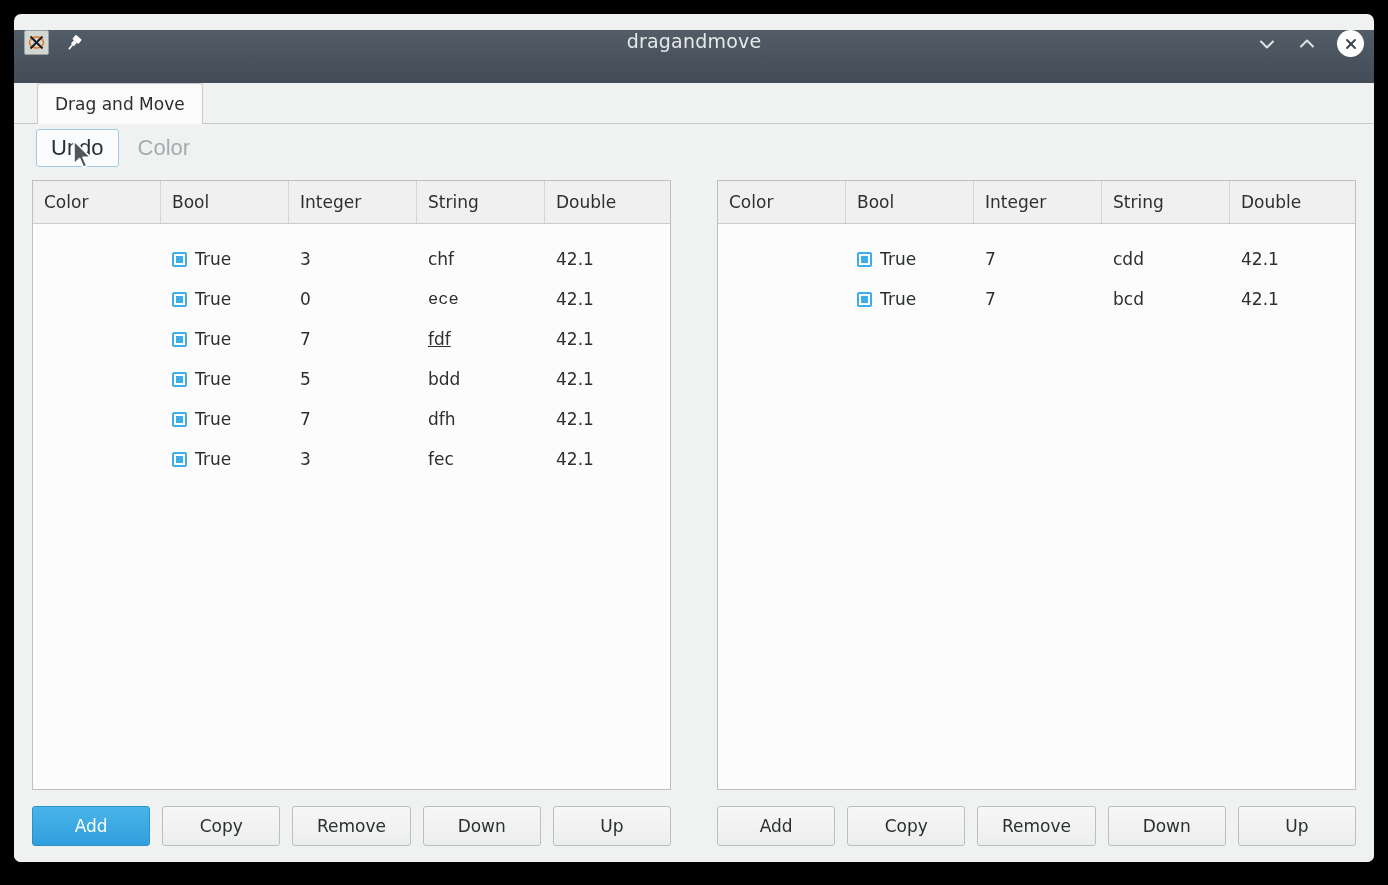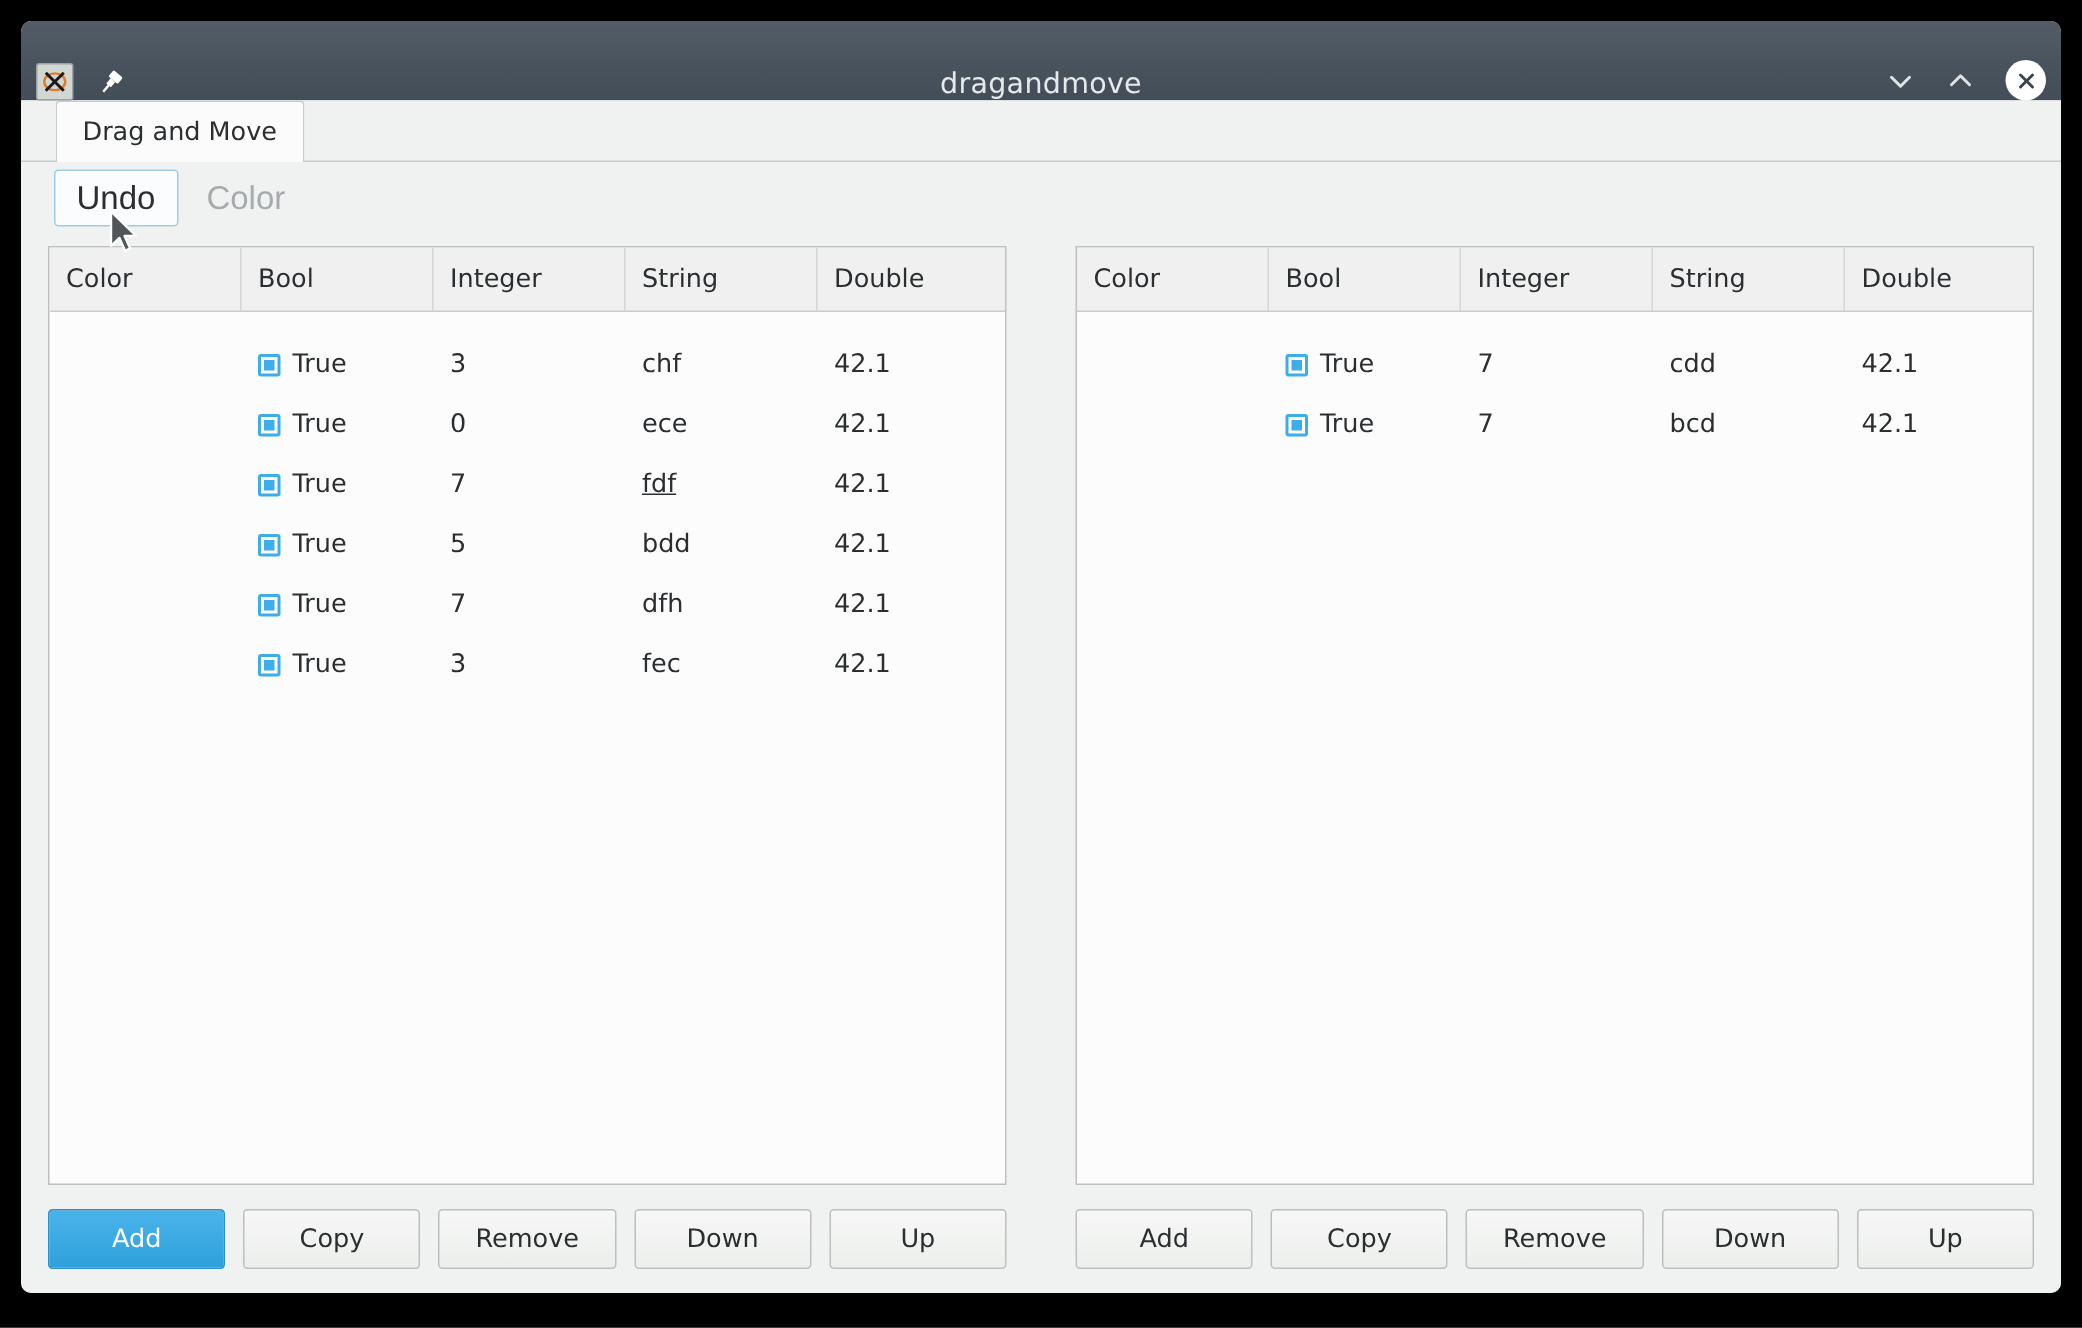--- a/index.html
+++ b/index.html
@@ -29,24 +29,25 @@
     display: flex;
     flex-direction: column;
   }
 
   
   .titlebar {
     height: 53px;
     flex: 0 0 53px;
     background: linear-gradient(to bottom, #525d68 0%, #49535d 55%, #434d57 100%);
     display: flex;
-    align-items: flex-end;
+    align-items: flex-start;
     position: relative;
     padding: 0 10px;
     box-sizing: border-box;
+    margin-top: 16px;
   }
   .tb-left {
     display: flex;
     align-items: center;
     gap: 14px;
     z-index: 2;
   }
   .app-icon {
     width: 25px;
     height: 25px;
@@ -408,21 +409,21 @@
                   <span class="branch">
                     <span class="vline"></span>
                   </span>
                   <span class="swatch" style="background:#0a1f47"></span>
                 </div>
                 <div class="cell" style="width: 128px;">
                   <span class="chk"></span>
                   <span>True</span>
                 </div>
                 <div class="cell" style="width: 128px;">0</div>
-                <div class="cell" style="width: 128px;">ece</div>
+                <div class="cell" style="width: 128px; font-family: Liberation Mono, monospace;">ece</div>
                 <div class="cell" style="flex: 1 1 auto;">42.1</div>
               </div>
               <div class="row">
                 <div class="cell color-cell" style="width: 128px;">
                   <span class="branch">
                     <span class="vline"></span>
                   </span>
                   <span class="swatch" style="background:#481572"></span>
                 </div>
                 <div class="cell" style="width: 128px;">

